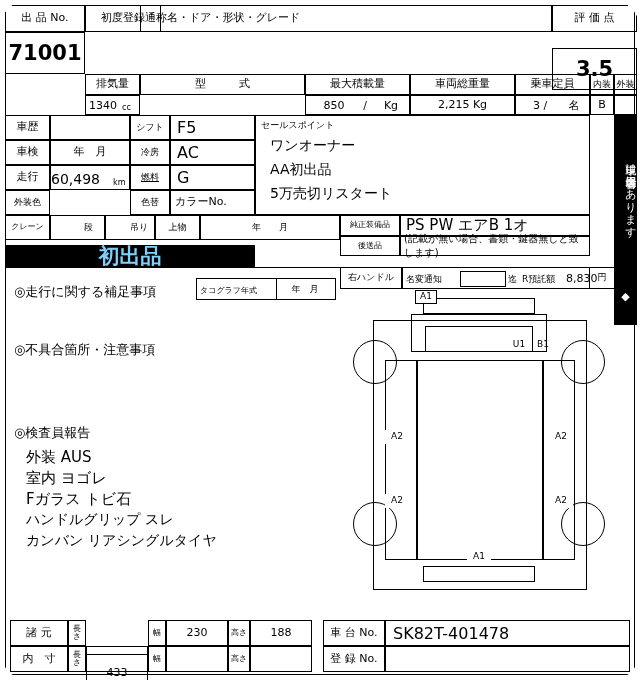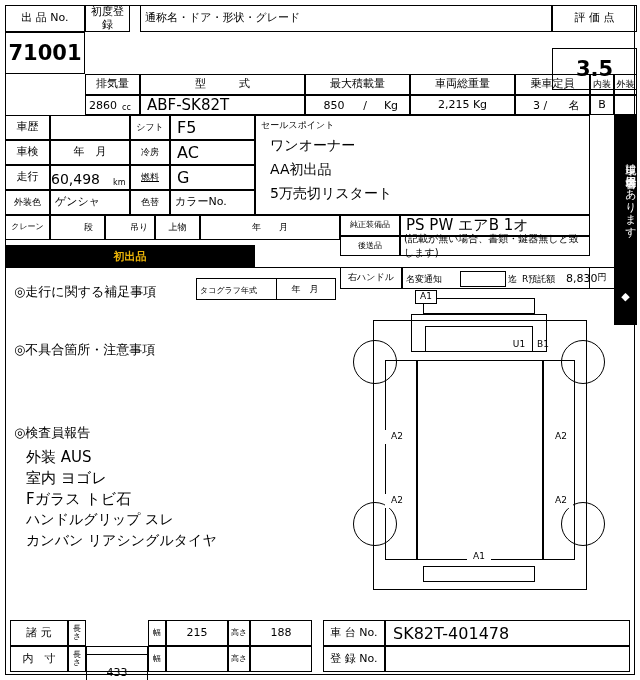--- a/index.html
+++ b/index.html
@@ -1,17 +1,17 @@
 <!DOCTYPE html>
 <html><head>
 <meta charset="utf-8">
 <style>
   html,body{margin:0;padding:0;background:#ffffff;}
   body{width:640px;height:680px;font-family:"DejaVu Sans","Liberation Sans",sans-serif;color:#000;}
-  #sheet{position:relative;width:640px;height:680px;overflow:hidden;}
+  #sheet{position:relative;width:640px;height:680px;overflow:hidden;border-radius:29px;}
   .bx{position:absolute;box-sizing:border-box;}
   .b{border:1px solid #000;}
   .lbl{font-size:11px;line-height:1.1;}
   .sm{font-size:9px;line-height:1.1;}
   .xs{font-size:8px;line-height:1.05;}
   .c{display:flex;align-items:center;justify-content:center;text-align:center;}
   .l{display:flex;align-items:center;justify-content:flex-start;}
   .big{font-size:21px;font-weight:bold;}
   .huge{font-size:20px;}
   .pad4{padding-left:4px;}
@@ -28,21 +28,21 @@
 
   <div class="bx b" style="left:5px;top:5px;width:630px;height:670px;"></div>
 
   <div class="bx b" style="left:5px;top:5px;width:80px;height:27px;">
     <div class="c lbl" style="height:100%;">出 品 No.</div>
   </div>
   <div class="bx b" style="left:5px;top:32px;width:80px;height:42px;">
     <div class="c big" style="height:100%;">71001</div>
   </div>
 
-  <div class="bx b" style="left:85px;top:5px;width:45px;height:27px;">
+  <div class="bx b" style="left:85px;top:5px;width:76px;height:27px;">
     <div class="c lbl" style="height:100%;">初度登録</div>
   </div>
   <div class="bx b" style="left:140px;top:5px;width:412px;height:27px;">
     <div class="l lbl pad4" style="height:100%;">通称名・ドア・形状・グレード</div>
   </div>
 
 
   <div class="bx b" style="left:552px;top:5px;width:85px;height:27px;">
     <div class="c lbl" style="height:100%;">評 価 点</div>
   </div>
@@ -67,26 +67,23 @@
   </div>
   <div class="bx b" style="left:590px;top:74px;width:24px;height:21px;">
     <div class="c sm" style="height:100%;">内装</div>
   </div>
   <div class="bx b" style="left:614px;top:74px;width:23px;height:21px;">
     <div class="c sm" style="height:100%;">外装</div>
   </div>
 
   <div class="bx b" style="left:85px;top:95px;width:55px;height:20px;">
     <div style="position:relative;height:100%;">
-      <div class="bx l lbl" style="left:3px;top:3px;width:32px;height:14px;">2860</div>
+      <div class="bx l lbl" style="left:3px;top:3px;width:32px;height:14px;">1340</div>
       <div class="bx l xs" style="left:36px;top:6px;width:18px;height:12px;">cc</div>
     </div>
-  </div>
-  <div class="bx b" style="left:140px;top:95px;width:165px;height:20px;">
-    <div class="l" style="height:100%;font-size:15px;padding-left:6px;">ABF-SK82T</div>
   </div>
   <div class="bx b" style="left:305px;top:95px;width:105px;height:20px;">
     <div style="position:relative;height:100%;">
       <div class="bx c lbl" style="left:8px;top:3px;width:40px;height:14px;">850</div>
       <div class="bx c lbl" style="left:52px;top:3px;width:14px;height:14px;">/</div>
       <div class="bx c lbl" style="left:72px;top:3px;width:26px;height:14px;">Kg</div>
     </div>
   </div>
   <div class="bx b" style="left:410px;top:95px;width:105px;height:20px;">
     <div class="c lbl" style="height:100%;">2,215 Kg</div>
@@ -141,23 +138,20 @@
   </div>
   <div class="bx b" style="left:130px;top:165px;width:40px;height:25px;text-decoration:underline;">
     <div class="c sm" style="height:100%;">燃料</div>
   </div>
   <div class="bx b" style="left:170px;top:165px;width:85px;height:25px;">
     <div class="l" style="height:100%;font-size:16px;padding-left:6px;">G</div>
   </div>
 
   <div class="bx b" style="left:5px;top:190px;width:45px;height:25px;">
     <div class="c sm" style="height:100%;">外装色</div>
-  </div>
-  <div class="bx b" style="left:50px;top:190px;width:80px;height:25px;">
-    <div class="l lbl pad4" style="height:100%;">ゲンシャ</div>
   </div>
   <div class="bx b" style="left:130px;top:190px;width:40px;height:25px;">
     <div class="c sm" style="height:100%;">色替</div>
   </div>
   <div class="bx b" style="left:170px;top:190px;width:85px;height:25px;">
     <div class="l lbl pad4" style="height:100%;">カラーNo.</div>
   </div>
 
   <div class="bx b" style="left:5px;top:215px;width:45px;height:25px;">
     <div class="c xs" style="height:100%;">クレーン</div>
@@ -191,21 +185,21 @@
     <div class="l" style="height:100%;font-size:15px;padding-left:5px;">PS  PW  エアB  1オ</div>
   </div>
   <div class="bx b" style="left:340px;top:236px;width:60px;height:20px;">
     <div class="c xs" style="height:100%;">後送品</div>
   </div>
   <div class="bx b" style="left:400px;top:236px;width:190px;height:20px;">
     <div class="l" style="height:100%;font-size:10px;padding-left:3px;">(記載が無い場合、書類・鍵器無しと致します)</div>
   </div>
 
   <div class="bx blackbar" style="left:5px;top:245px;width:250px;height:22px;">
-    <div class="c" style="height:100%;font-size:11px;font-weight:bold;color:#eab308;">初出品</div>
+    <div class="c" style="height:100%;font-size:21px;font-weight:bold;color:#7dd3fc;">初出品</div>
   </div>
 
   <div class="bx b" style="left:340px;top:267px;width:62px;height:22px;">
     <div class="c sm" style="height:100%;">右ハンドル</div>
   </div>
   <div class="bx b" style="left:402px;top:267px;width:122px;height:22px;border-right:none;">
     <div style="position:relative;height:100%;">
       <div class="bx l sm" style="left:3px;top:5px;width:52px;height:14px;">名変通知</div>
       <div class="bx b" style="left:57px;top:3px;width:46px;height:16px;">
         <div class="c sm" style="height:100%;"></div>
@@ -291,21 +285,21 @@
   <div class="bx b" style="left:68px;top:620px;width:18px;height:26px;">
     <div class="c xs" style="height:100%;">長さ</div>
   </div>
   <div class="bx b" style="left:86px;top:654px;width:62px;height:38px;">
     <div class="c lbl" style="height:100%;">433</div>
   </div>
   <div class="bx b" style="left:148px;top:620px;width:18px;height:26px;">
     <div class="c xs" style="height:100%;">幅</div>
   </div>
   <div class="bx b" style="left:166px;top:620px;width:62px;height:26px;">
-    <div class="c lbl" style="height:100%;">215</div>
+    <div class="c lbl" style="height:100%;">230</div>
   </div>
   <div class="bx b" style="left:228px;top:620px;width:22px;height:26px;">
     <div class="c xs" style="height:100%;">高さ</div>
   </div>
   <div class="bx b" style="left:250px;top:620px;width:62px;height:26px;">
     <div class="c lbl" style="height:100%;">188</div>
   </div>
 
   <div class="bx b" style="left:68px;top:646px;width:18px;height:26px;">
     <div class="c xs" style="height:100%;">長さ</div>

